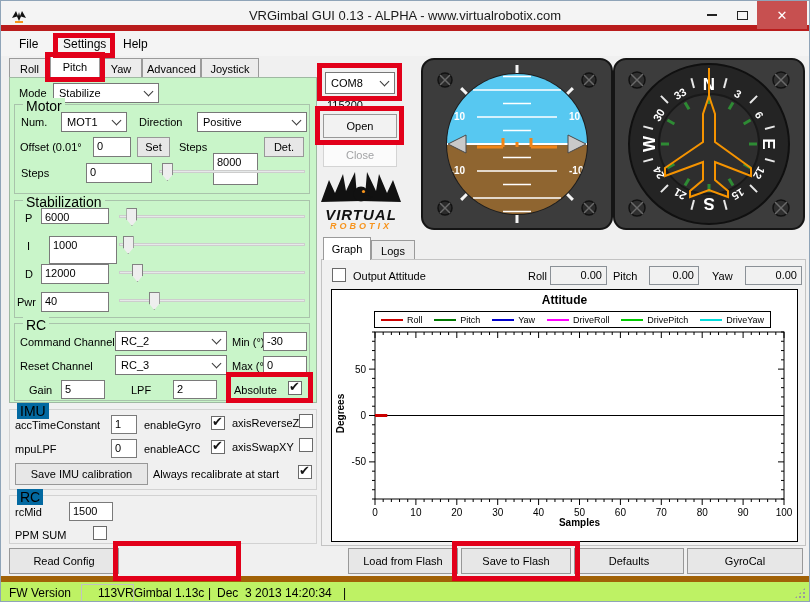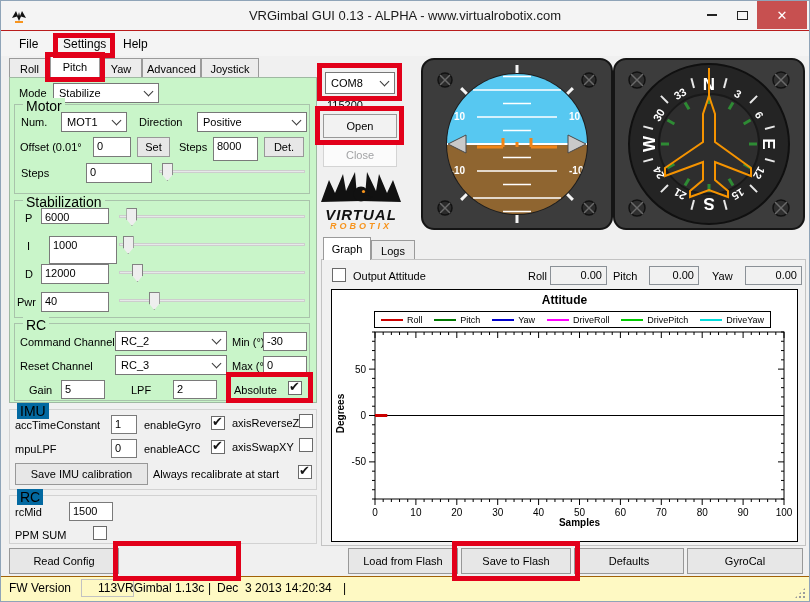--- a/index.html
+++ b/index.html
@@ -1,21 +1,21 @@
 <!DOCTYPE html>
 <html><head>
 <meta charset="utf-8">
 <style>
   *{box-sizing:border-box;margin:0;padding:0}
   html,body{background:#ffffff}
   body{font-family:"Liberation Sans",sans-serif;-webkit-font-smoothing:antialiased}
   .window{position:relative;width:810px;height:602px;background:#f0f0f0;border:1px solid #8fa4b8;overflow:hidden;font-size:11px;color:#000}
 
   
-  .titlebar{position:absolute;left:0;top:0;width:100%;height:30px;background:#f4f4f4;border-bottom:1px solid #b91c1c}
+  .titlebar{position:absolute;left:0;top:0;width:100%;height:30px;background:#f4f4f4;border-bottom:6px solid #b91c1c}
   .title-text{position:absolute;left:0;top:0;width:100%;height:30px;line-height:30px;text-align:center;font-size:13px;color:#1a1a1a}
   .app-icon{position:absolute;left:10px;top:7px;width:16px;height:16px}
   .cap{position:absolute;top:0;height:28px;display:flex;align-items:center;justify-content:center}
   .cap-min{left:696px;width:30px}
   .cap-max{left:726px;width:30px}
   .cap-close{left:756px;width:50px;background:#c75050;color:#fff;font-size:13px}
   .glyph-min{width:10px;height:2px;background:#222}
   .glyph-max{width:11px;height:9px;border:1px solid #222}
 
   
@@ -47,21 +47,21 @@
 
   .panel{position:absolute;left:320px;top:258px;width:485px;height:287px;border:1px solid #c3c3c3;background:#f1f1f1;z-index:1}
   .chartbox{position:absolute;left:330px;top:288px;width:467px;height:253px;background:#fff;border:1px solid #000;z-index:2}
   .chart-title{position:absolute;left:0;top:3px;width:100%;text-align:center;font-weight:bold;font-size:12px}
   .legend{position:absolute;left:42px;top:21px;width:397px;height:17px;border:1px solid #000;display:flex;align-items:center;justify-content:space-around;font-size:9px}
   .legend-item{display:flex;align-items:center;white-space:nowrap}
   .legend-line{display:inline-block;width:22px;height:0;border-top:2px solid #000;margin-right:4px}
   .ylab{position:absolute;left:-34px;top:118px;width:84px;text-align:center;font-weight:bold;font-size:10px;transform:rotate(-90deg)}
   .xlab{position:absolute;left:43px;top:227px;width:409px;text-align:center;font-weight:bold;font-size:10px}
 
-  .statusbar{position:absolute;left:0;top:575px;width:100%;height:26px;border-top:1px solid #a16207;background:#fef9c3}
+  .statusbar{position:absolute;left:0;top:575px;width:100%;height:26px;border-top:6px solid #a16207;background:#bef264}
   .status-text{position:absolute;top:4px;font-size:12px;white-space:pre}
   .status-box{position:absolute;top:2px;border:1px solid #c2c2c2;padding:1px 16px;font-size:12px}
   .grip{position:absolute;right:3px;bottom:3px;width:12px;height:12px;background-image:radial-gradient(#9b9b9b 1px,transparent 1.2px);background-size:4px 4px;clip-path:polygon(100% 0,100% 100%,0 100%)}
 
   .anno{position:absolute;border:5px solid #e2001a;z-index:60;pointer-events:none}
 
   .instr{position:absolute;z-index:1}
   .logo{position:absolute;left:318px;top:167px;width:84px;height:64px;z-index:1;text-align:center}
   .logo-v{font-size:15px;font-weight:bold;font-style:italic;letter-spacing:1px;color:#111;line-height:13px}
   .logo-r{font-size:9px;font-weight:bold;font-style:italic;letter-spacing:3px;color:#f7941d;line-height:10px}
@@ -106,21 +106,21 @@
   <div class="gb" style="left:13px;top:103px;width:296px;height:90px"></div>
   <div class="gb-legend" style="left:22px;top:97px">Motor</div>
   <div class="lbl" style="left:20px;top:115px">Num.</div>
   <div class="combo" style="left:60px;top:111px;width:66px;height:20px">MOT1</div>
   <div class="lbl" style="left:138px;top:115px">Direction</div>
   <div class="combo" style="left:196px;top:111px;width:110px;height:20px">Positive</div>
   <div class="lbl" style="left:19px;top:140px">Offset (0.01°</div>
   <div class="tb" style="left:92px;top:136px;width:38px;height:20px">0</div>
   <div class="btn" style="left:136px;top:136px;width:33px;height:20px">Set</div>
   <div class="lbl" style="left:178px;top:140px">Steps</div>
-  <div class="tb" style="left:212px;top:136px;width:45px;height:24px">8000</div>
+  <div class="tb" style="left:212px;top:152px;width:45px;height:32px">8000</div>
   <div class="btn" style="left:263px;top:136px;width:40px;height:20px">Det.</div>
   <div class="lbl" style="left:20px;top:166px">Steps</div>
   <div class="tb" style="left:85px;top:162px;width:66px;height:20px">0</div>
   <div class="slider" style="left:158px;top:161px;width:146px">
     <div class="track"></div>
     <div class="thumb" style="left: 2%;"></div>
   </div>
 
   <div class="gb" style="left:13px;top:199px;width:296px;height:118px"></div>
   <div class="gb-legend" style="left:22px;top:193px">Stabilization</div>

